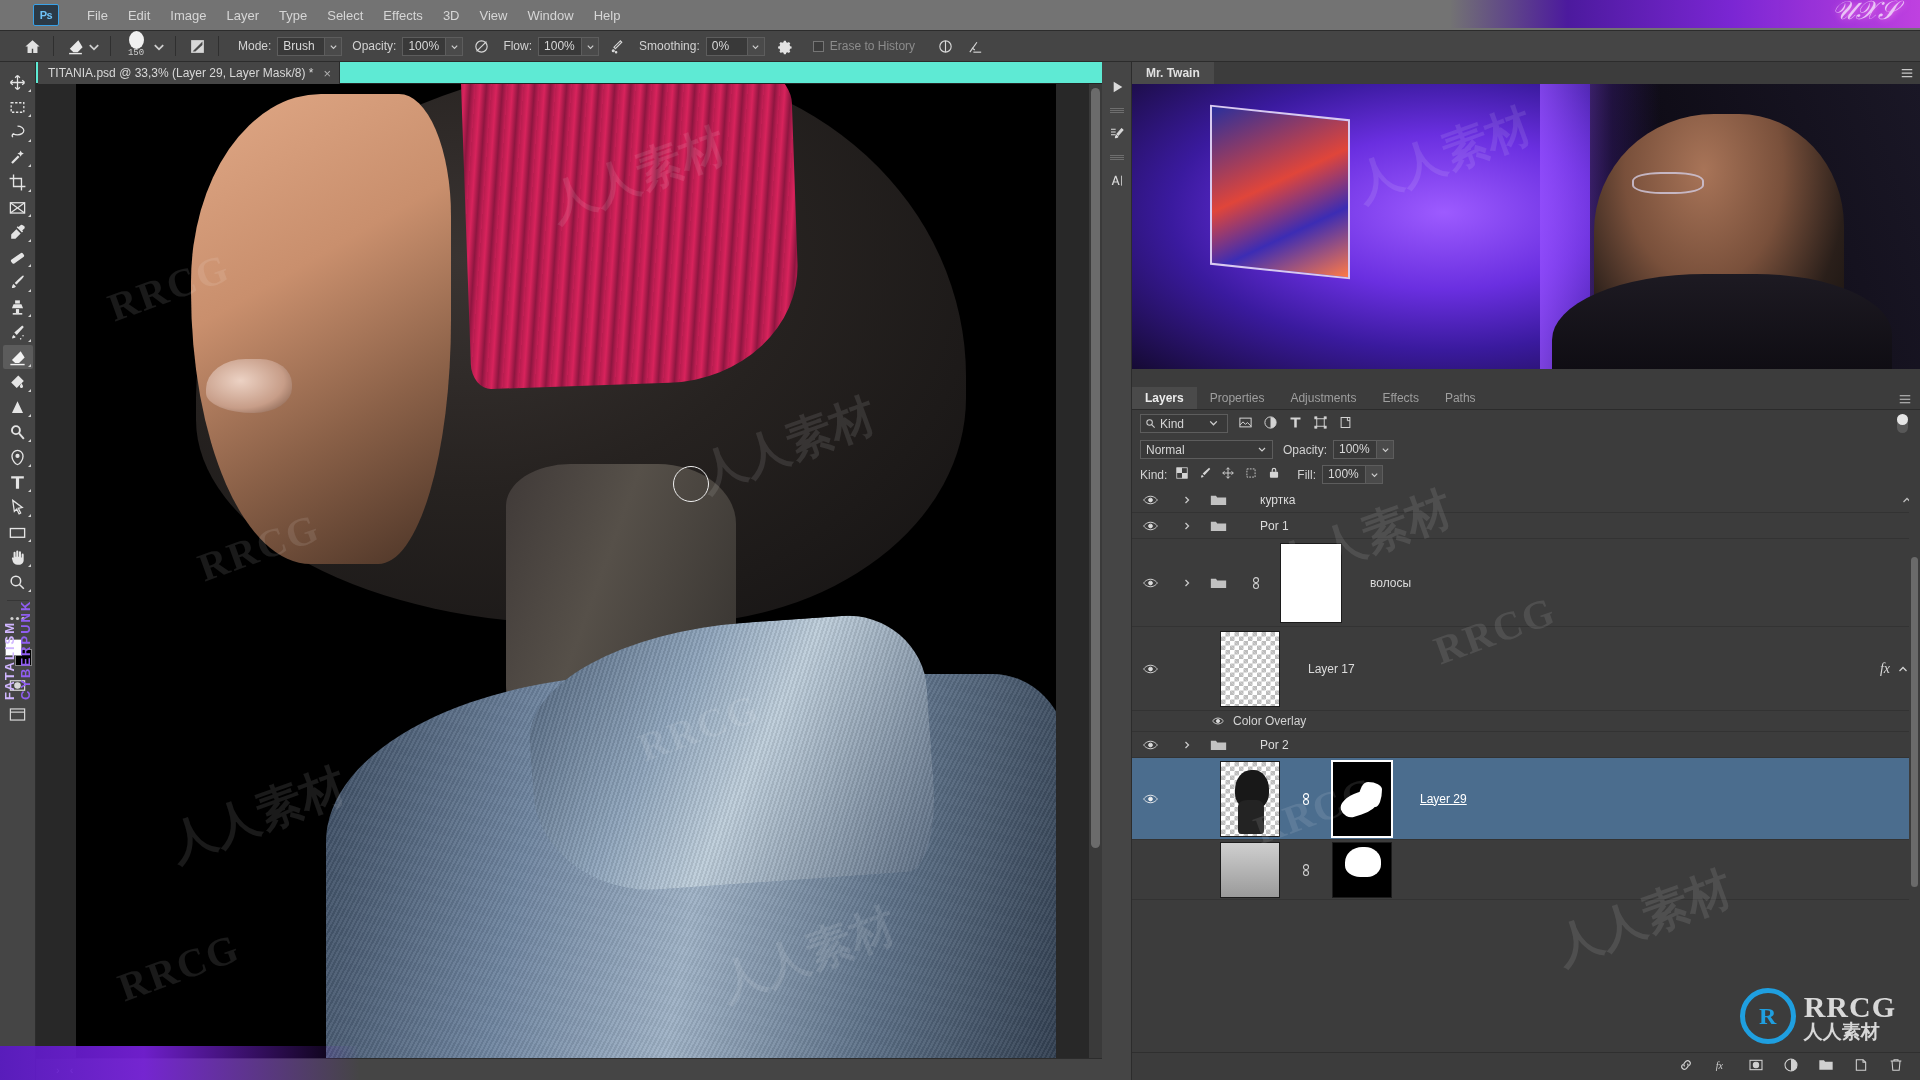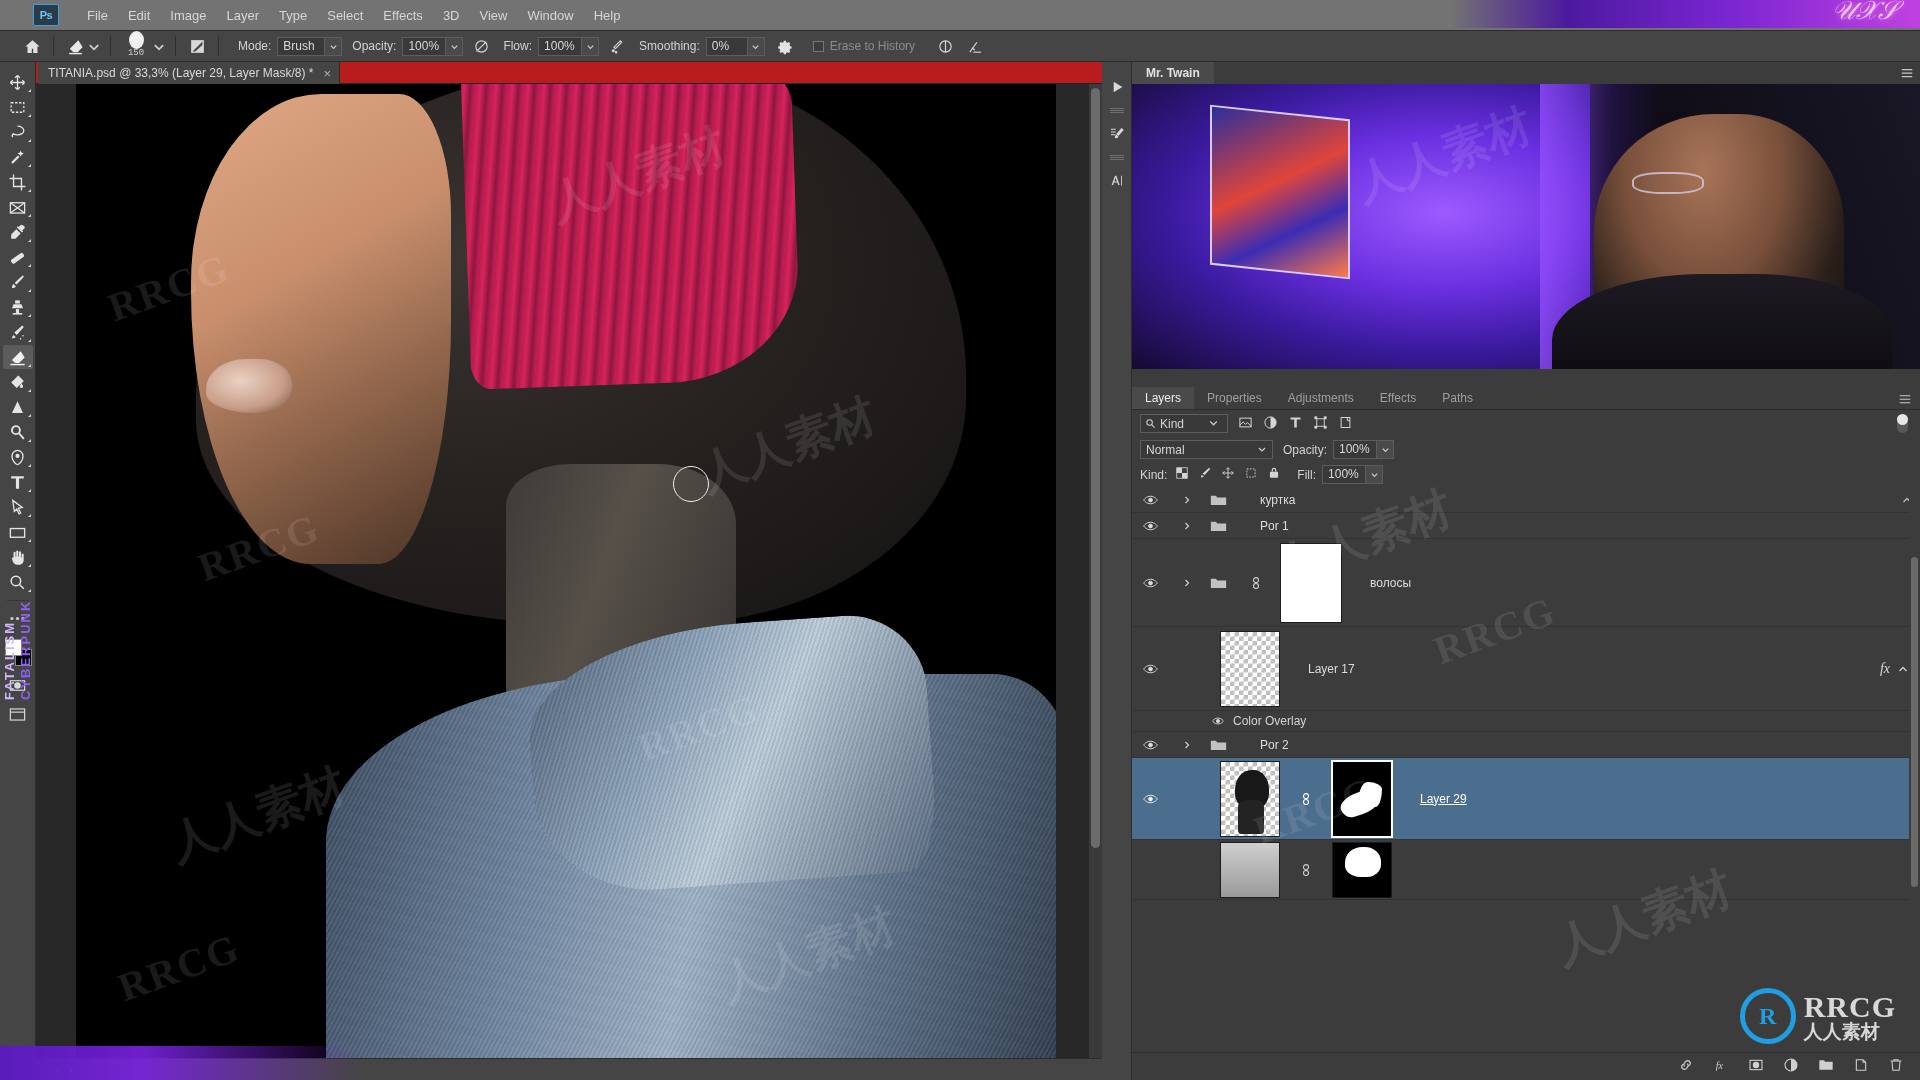--- a/index.html
+++ b/index.html
@@ -60,21 +60,21 @@
     position: relative; width: 32px; height: 28px;
     display: flex; flex-direction: column; align-items: center; justify-content: flex-start;
   }
   .brush-dot { width: 15px; height: 18px; border-radius: 50%; background: #f0f0f0; margin-top: -1px;}
   .brush-num { font-size: 9px; color: #cfcfcf; margin-top: -1px; font-family: Liberation Mono, monospace; }
   .chk { width: 11px; height: 11px; border: 1px solid #757575; background: #3c3c3c; margin-right: 6px; }
 
   
   .doctab-strip {
     position: absolute; left: 36px; top: 62px; width: 1066px; height: 22px;
-    background: #b91c1c; border-bottom: 1px solid #242424;
+    background: #5eead4; border-bottom: 1px solid #242424;
   }
   .doctab {
     position: absolute; left: 2px; top: 0; height: 22px;
     background: #454545; display: flex; align-items: center;
     padding: 0 8px 0 10px; border-right: 1px solid #2a2a2a;
   }
   .doctab-title { font-size: 12px; color: #d8d8d8; white-space: nowrap; }
   .doctab-close { margin-left: 10px; color: #b0b0b0; font-size: 13px; line-height: 1; }
 
   
@@ -242,21 +242,21 @@
 
   
   .layers-tabstrip {
     position: absolute; left: 0; top: 325px; width: 788px; height: 23px;
     background: #3c3c3c; display: flex; align-items: stretch;
     border-bottom: 1px solid #2b2b2b;
   }
   .ltab {
     padding: 0 13px; display: flex; align-items: center; font-size: 12px; color: #9f9f9f;
   }
-  .ltab.active { background: #4a4a4a; color: #ececec; font-weight: normal; }
+  .ltab.active { background: #4a4a4a; color: #ececec; font-weight: bold; }
   .ltab-menu { position: absolute; right: 8px; top: 6px; width: 14px; height: 11px; }
 
   .layers-body {
     position: absolute; left: 0; top: 348px; width: 788px; height: 670px; background: #3c3c3c;
   }
   .filter-row { display: flex; align-items: center; height: 27px; padding: 0 8px; gap: 0; }
   .kind-select {
     width: 88px; height: 19px; background: #393939; border: 1px solid #5d5d5d;
     display: flex; align-items: center; padding: 0 4px; font-size: 12px; color: #d5d5d5;
   }

